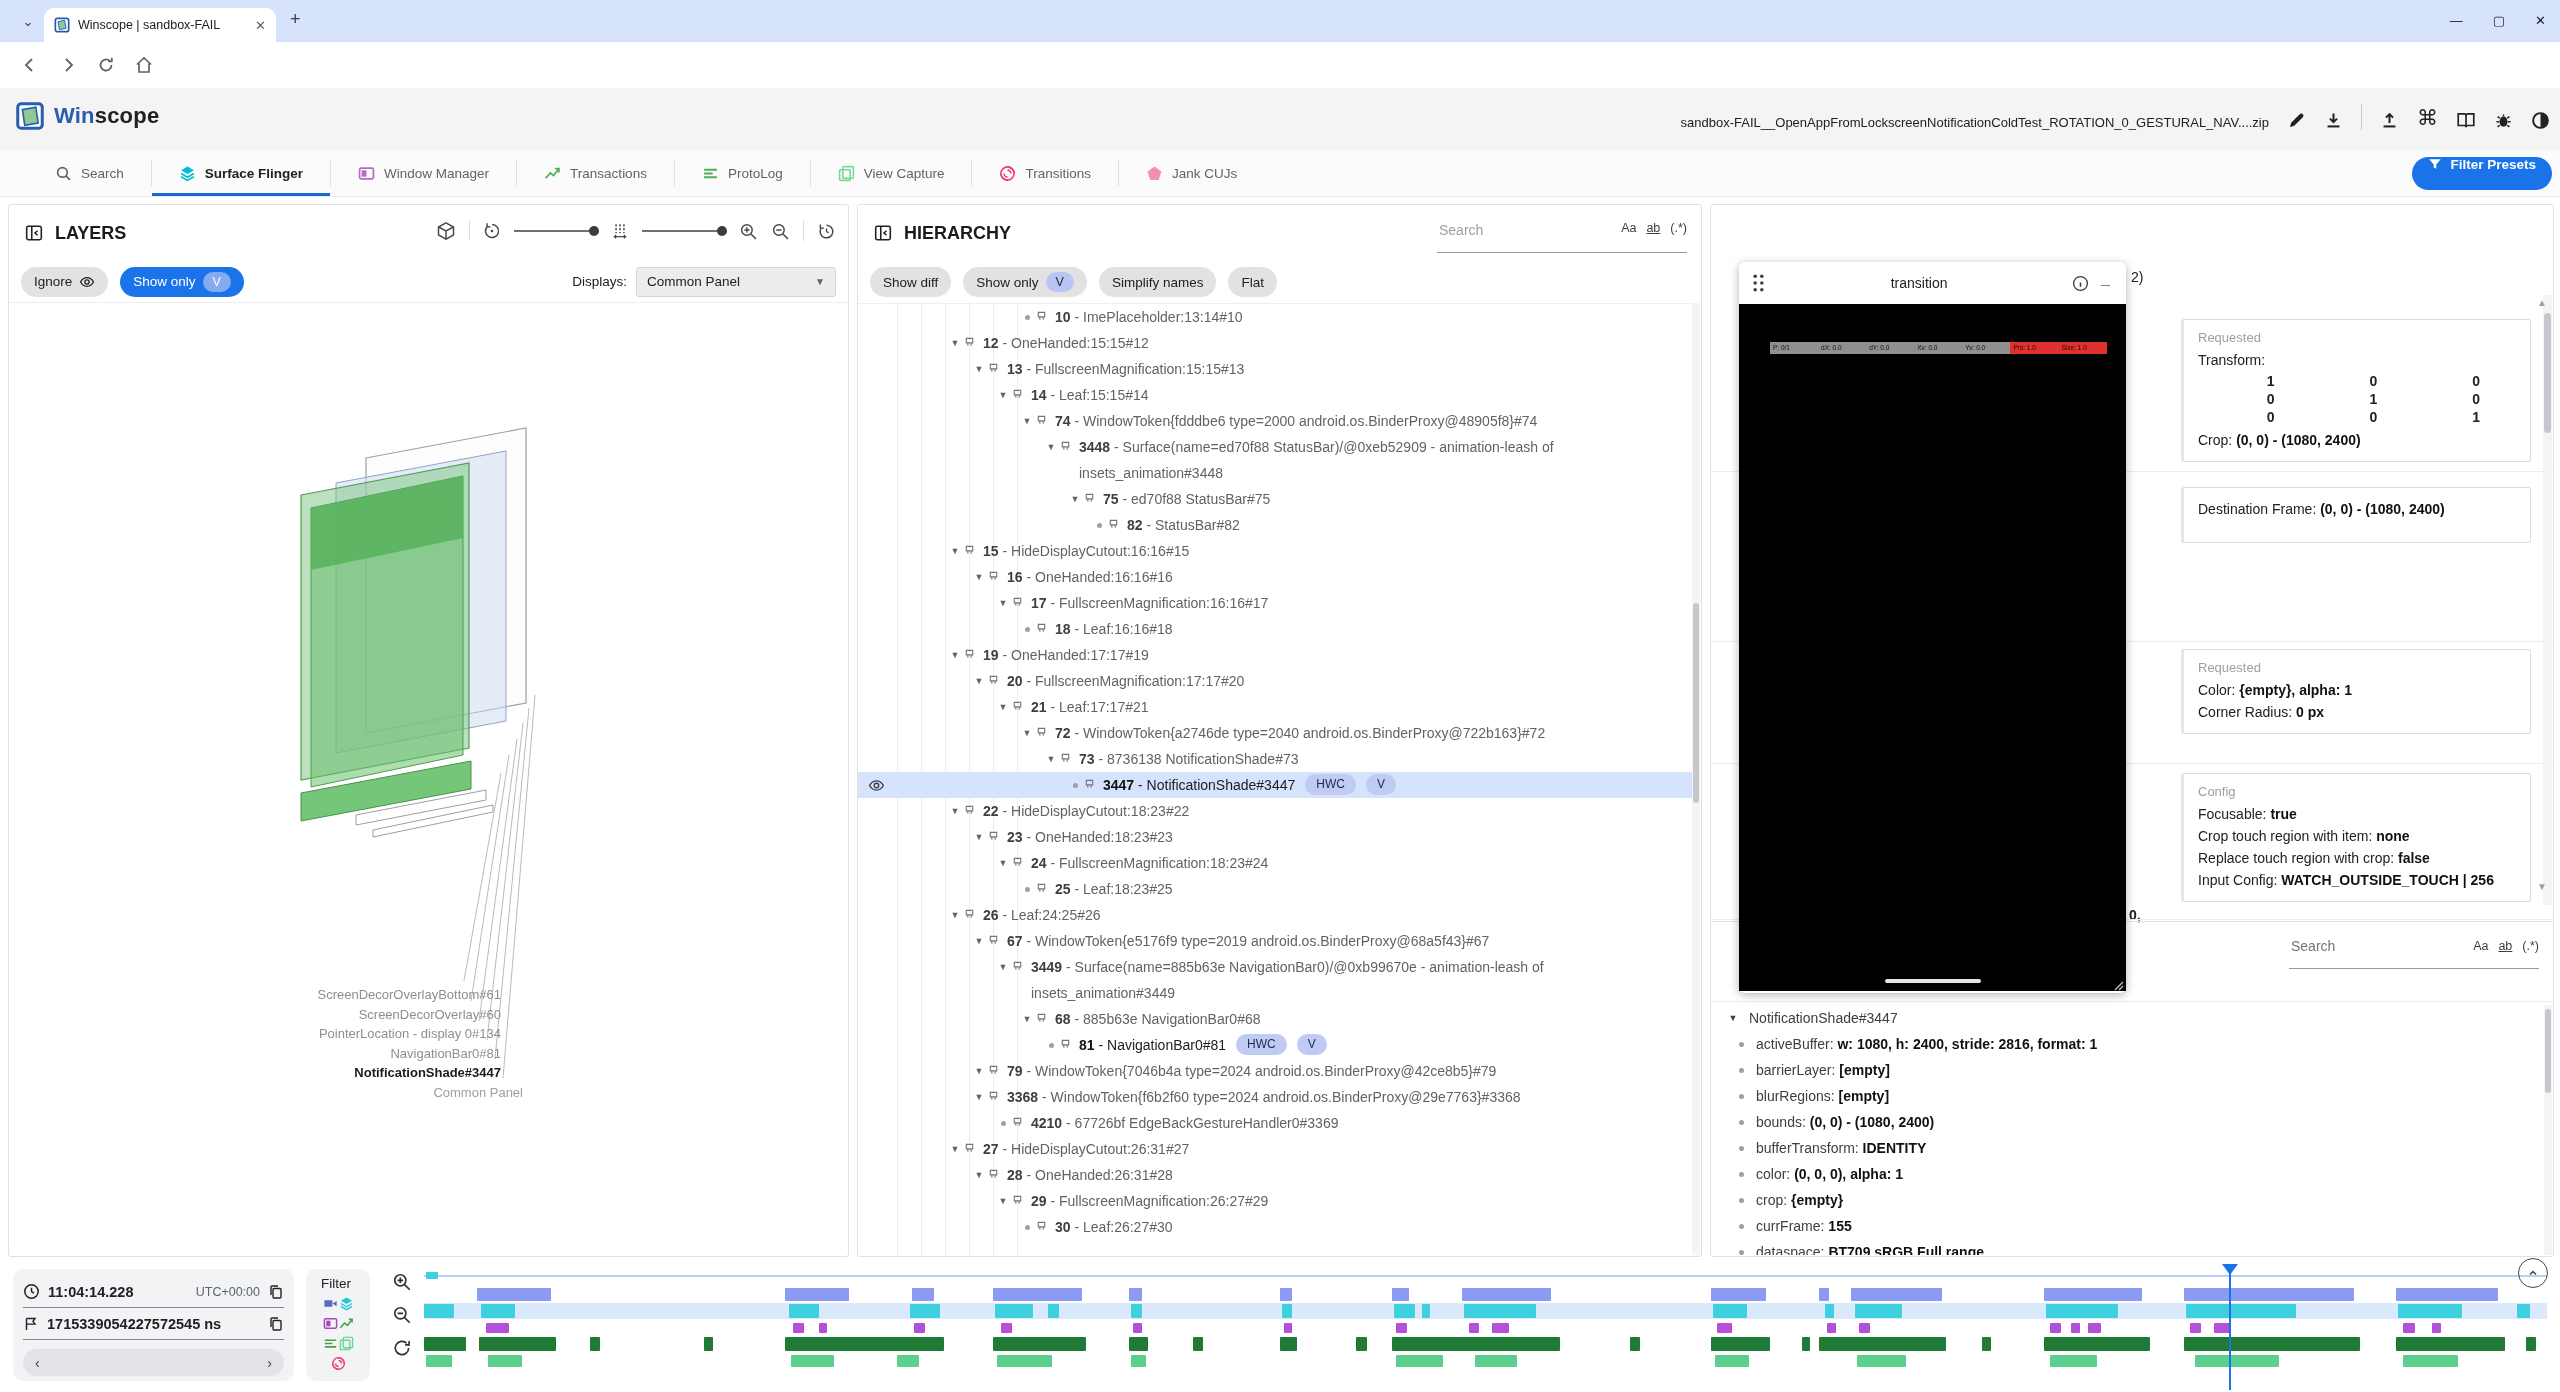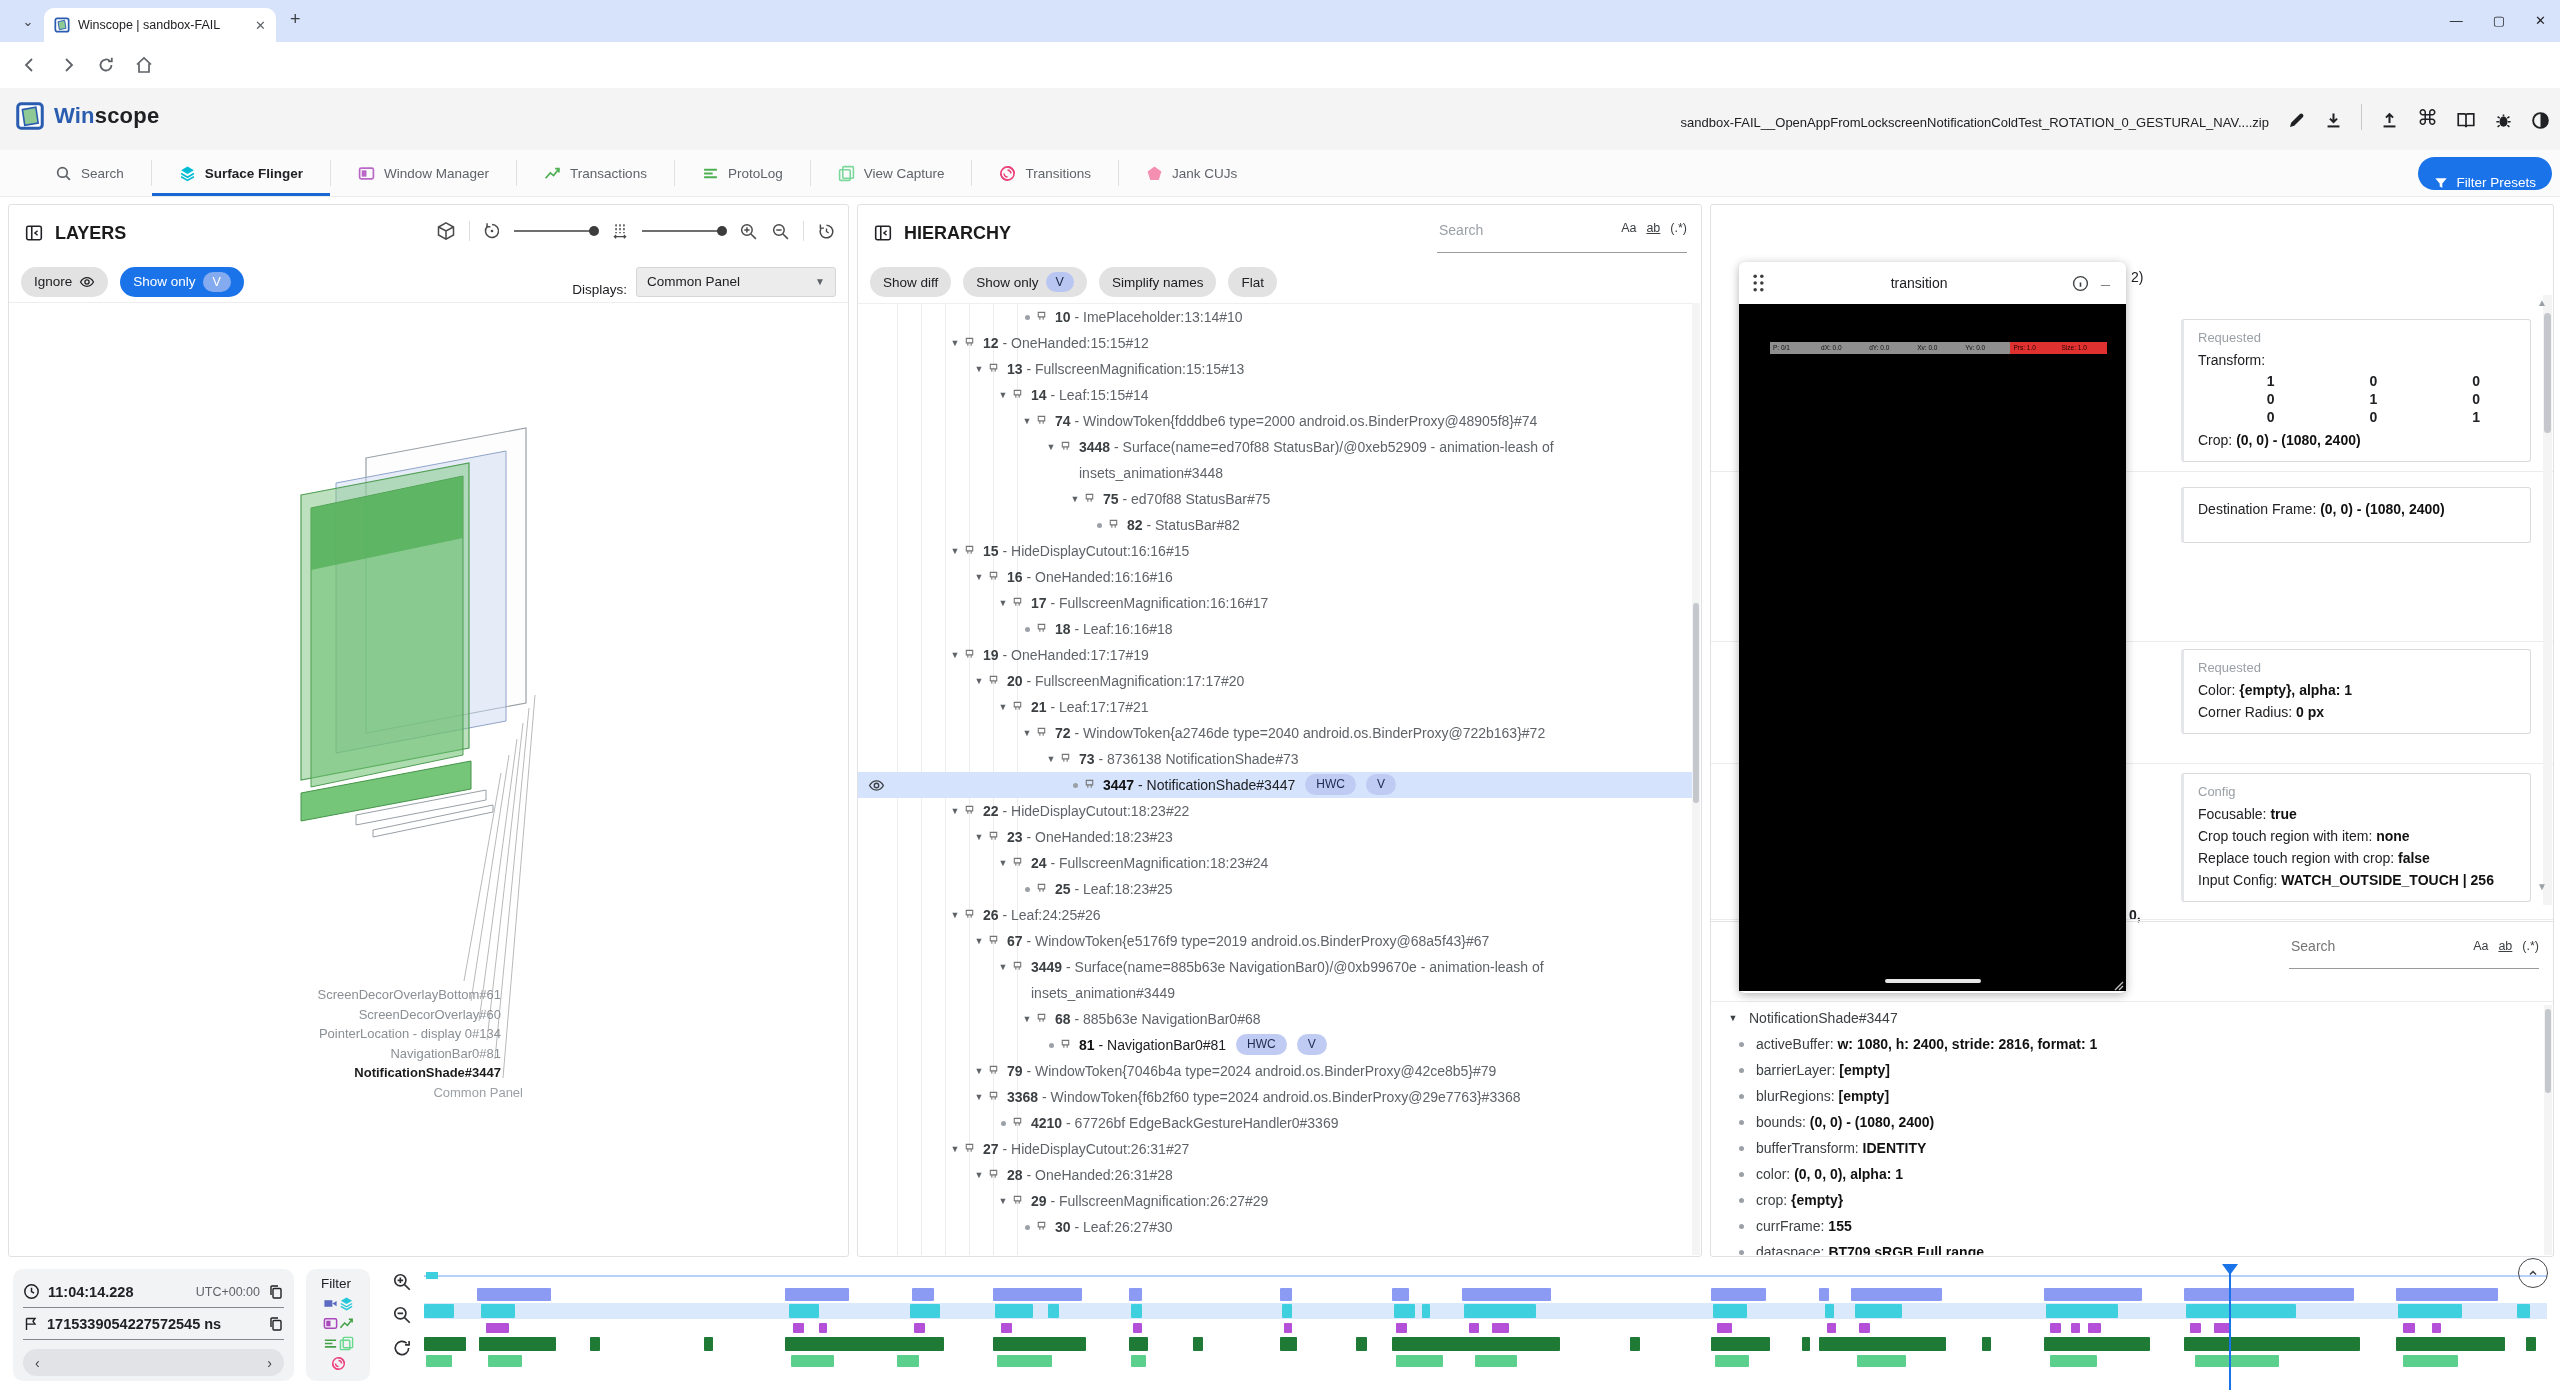--- a/index.html
+++ b/index.html
@@ -29,40 +29,40 @@
   .appright{position:absolute;right:10px;top:16px;display:flex;align-items:flex-end;gap:18px;color:#202124}
   .tracefile{font-size:13px;color:#202124;max-width:620px;white-space:nowrap;overflow:hidden}
   .vdiv{width:1px;height:26px;background:#c9c9c9}
 
   
   .navrow{position:absolute;top:150px;left:0;right:0;height:46px;background:#fbfbfc;border-bottom:1px solid #ebebeb;display:flex;align-items:center;padding-left:28px}
   .nav-tab{display:flex;align-items:center;gap:9px;font-size:13.5px;color:#5f6368;padding:0 27px;height:46px;position:relative}
   .nav-tab.active{color:#202124;font-weight:700;box-shadow:inset 0 -3px 0 #1967d2}
   .nav-sep{width:1px;height:26px;background:#e0e0e0}
   .nti svg{width:17px;height:17px}
-  .filter-presets{position:absolute;right:8px;top:157px;background:#1a73e8;color:#fff;border-radius:17px;height:33px;padding:0 16px;display:flex;align-items:flex-end;gap:8px;font-size:13.5px;font-weight:400}
+  .filter-presets{position:absolute;right:8px;top:157px;background:#1a73e8;color:#fff;border-radius:17px;height:33px;padding:0 16px;display:flex;align-items:flex-start;gap:8px;font-size:13.5px;font-weight:700}
 
   
   .panel{position:absolute;top:204px;height:1053px;background:#fff;border:1px solid #dfe1e5;border-radius:3px;box-sizing:border-box}
   #layersPanel{left:8px;width:841px}
   #hierPanel{left:857px;width:845px}
   #propsPanel{left:1710px;width:844px}
   .phead{position:absolute;top:0;left:0;right:0;height:56px;display:flex;align-items:center;gap:12px;padding:0 16px;font-size:18px;font-weight:700;color:#1b1b1b}
   .collapse-ic{color:#202124}
   .chip{display:inline-flex;align-items:center;gap:7px;background:#e2e2e2;color:#202124;border-radius:16px;height:30px;padding:0 13px;font-size:13.5px}
   .chip .badge{background:#b9c6f2;color:#20294a;border-radius:10px;padding:0 10px;font-size:12.5px;line-height:20px}
   .chip.blue{background:#1a73e8;color:#fff}
   .chip.blue .badge{background:#84abef;color:#fff}
 
   
   .ltools{position:absolute;right:12px;top:16px;display:flex;align-items:center;gap:13px;color:#4a4a4a}
   .slider{width:84px;height:2px;background:#6f6f6f;position:relative}
   .slider i{position:absolute;right:-1px;top:-4px;width:10px;height:10px;border-radius:50%;background:#3c3c3c}
   .lctr{position:absolute;top:56px;left:0;right:0;height:42px;border-bottom:1px solid #ededed;display:flex;align-items:center;gap:12px;padding:0 12px;box-sizing:border-box}
-  .displays{margin-left:auto;display:flex;align-items:flex-end;gap:9px;font-size:13.5px;color:#202124}
+  .displays{margin-left:auto;display:flex;align-items:center;gap:9px;font-size:13.5px;color:#202124}
   .dselect{width:200px;height:30px;background:#ececec;border:1px solid #d6d6d6;border-radius:3px;display:flex;align-items:center;padding:0 10px;box-sizing:border-box;font-size:13.5px;color:#202124}
   .dselect .car{margin-left:auto;color:#5f6368;font-size:10px}
   .canvas3d{position:absolute;left:0;top:98px;width:839px;height:953px}
   .l3dlabels{position:absolute;left:0;top:780px;width:492px;text-align:right}
   .l3dlabels div{font-size:13px;color:#8a8f94;line-height:19.5px}
   .l3dlabels div.sel{color:#1b1b1b;font-weight:700}
   .l3dlabels div.muted{color:#9aa0a6}
 
   
   .hsearch{position:absolute;top:14px;right:14px;width:250px;height:34px}

